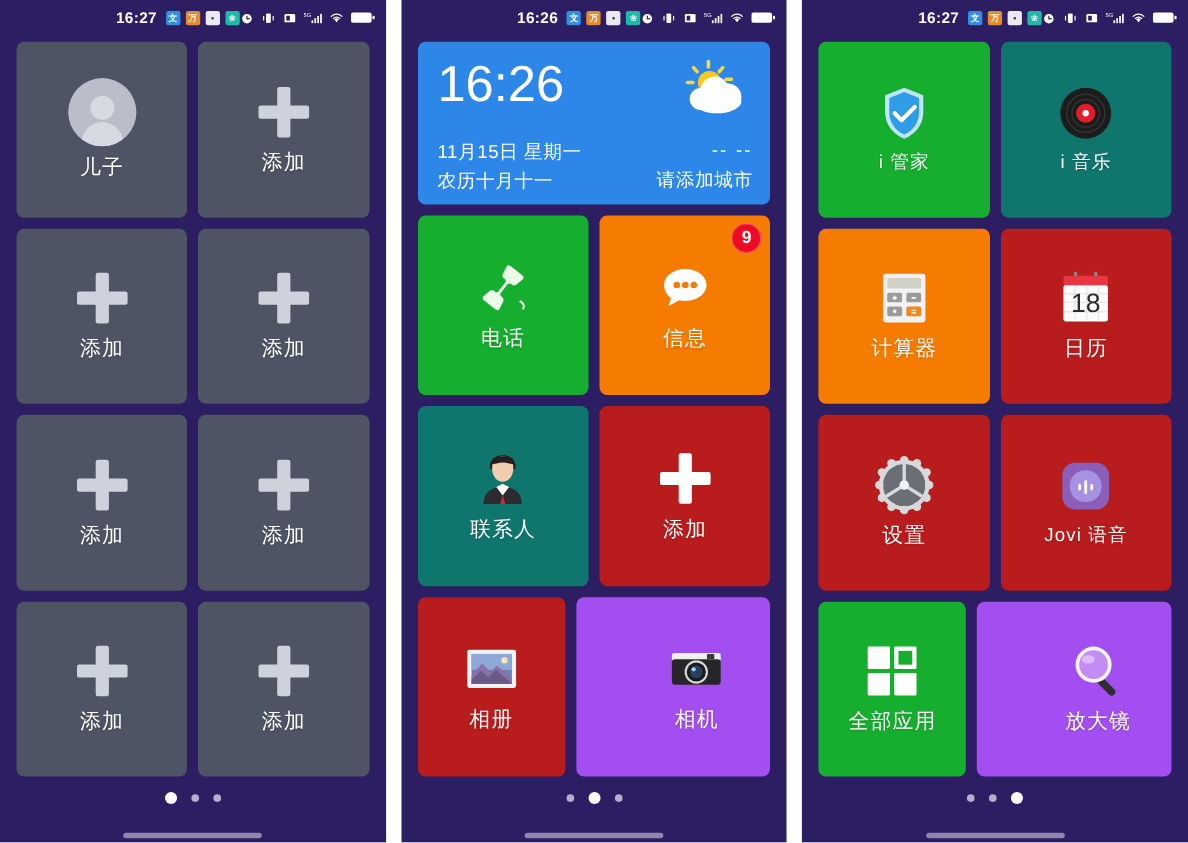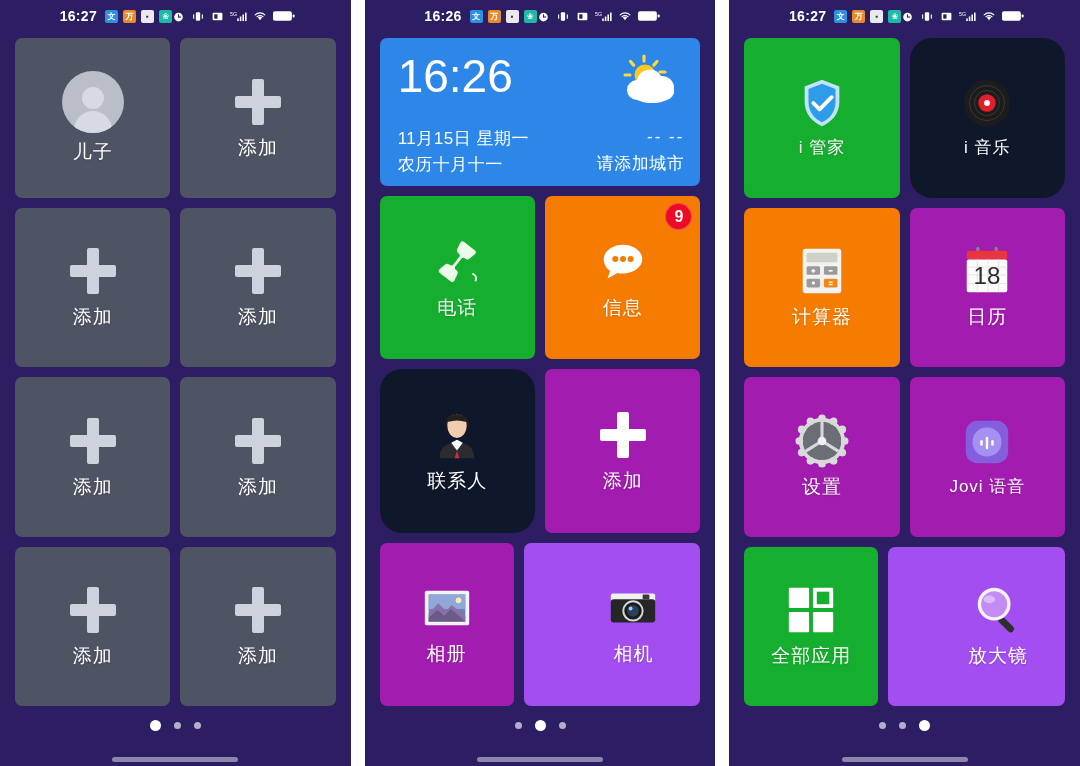--- a/index.html
+++ b/index.html
@@ -23,21 +23,21 @@
     flex-direction: column;
     overflow: hidden;
   }
 
   
   .statusbar {
     height: 32px;
     flex: 0 0 32px;
     display: flex;
     align-items: center;
-    justify-content: center;
+    justify-content: flex-end;
     padding: 0 10px 0 14px;
   }
   .sb-left { display: flex; align-items: center; gap: 5px; }
   .sb-clock {
     color: #ffffff; font-size: 14px; font-weight: bold;
     letter-spacing: .3px; margin-right: 3px;
   }
   .sb-app { width: 13px; height: 13px; border-radius: 2px; position: relative; }
   .sb-app.blue   { background: #2f8fe0; }
   .sb-app.orange { background: #e8892a; }
@@ -109,22 +109,22 @@
   }
   .avatar .body {
     width: 38px; height: 22px; background: #d6dae2;
     border-radius: 19px 19px 0 0;
   }
   .avatar-wrap { position: relative; display: flex; align-items: flex-end; justify-content: center; }
 
   
   .tile.green   { background: #16ae2e; }
   .tile.orange  { background: #f57c00; }
-  .tile.crimson { background: #0f172a; border-radius: 22px; }
-  .tile.blue    { background: #a21caf; }
+  .tile.crimson { background: #0f766e; }
+  .tile.blue    { background: #b91c1c; }
   .tile.purple  { background: #a24ef0; padding-left: 43px; }
 
   
   .weather {
     flex: 0 0 148px;
     background: #2d87e8;
     border-radius: 7px;
     padding: 12px 16px 10px 18px;
     display: flex;
     flex-direction: column;

